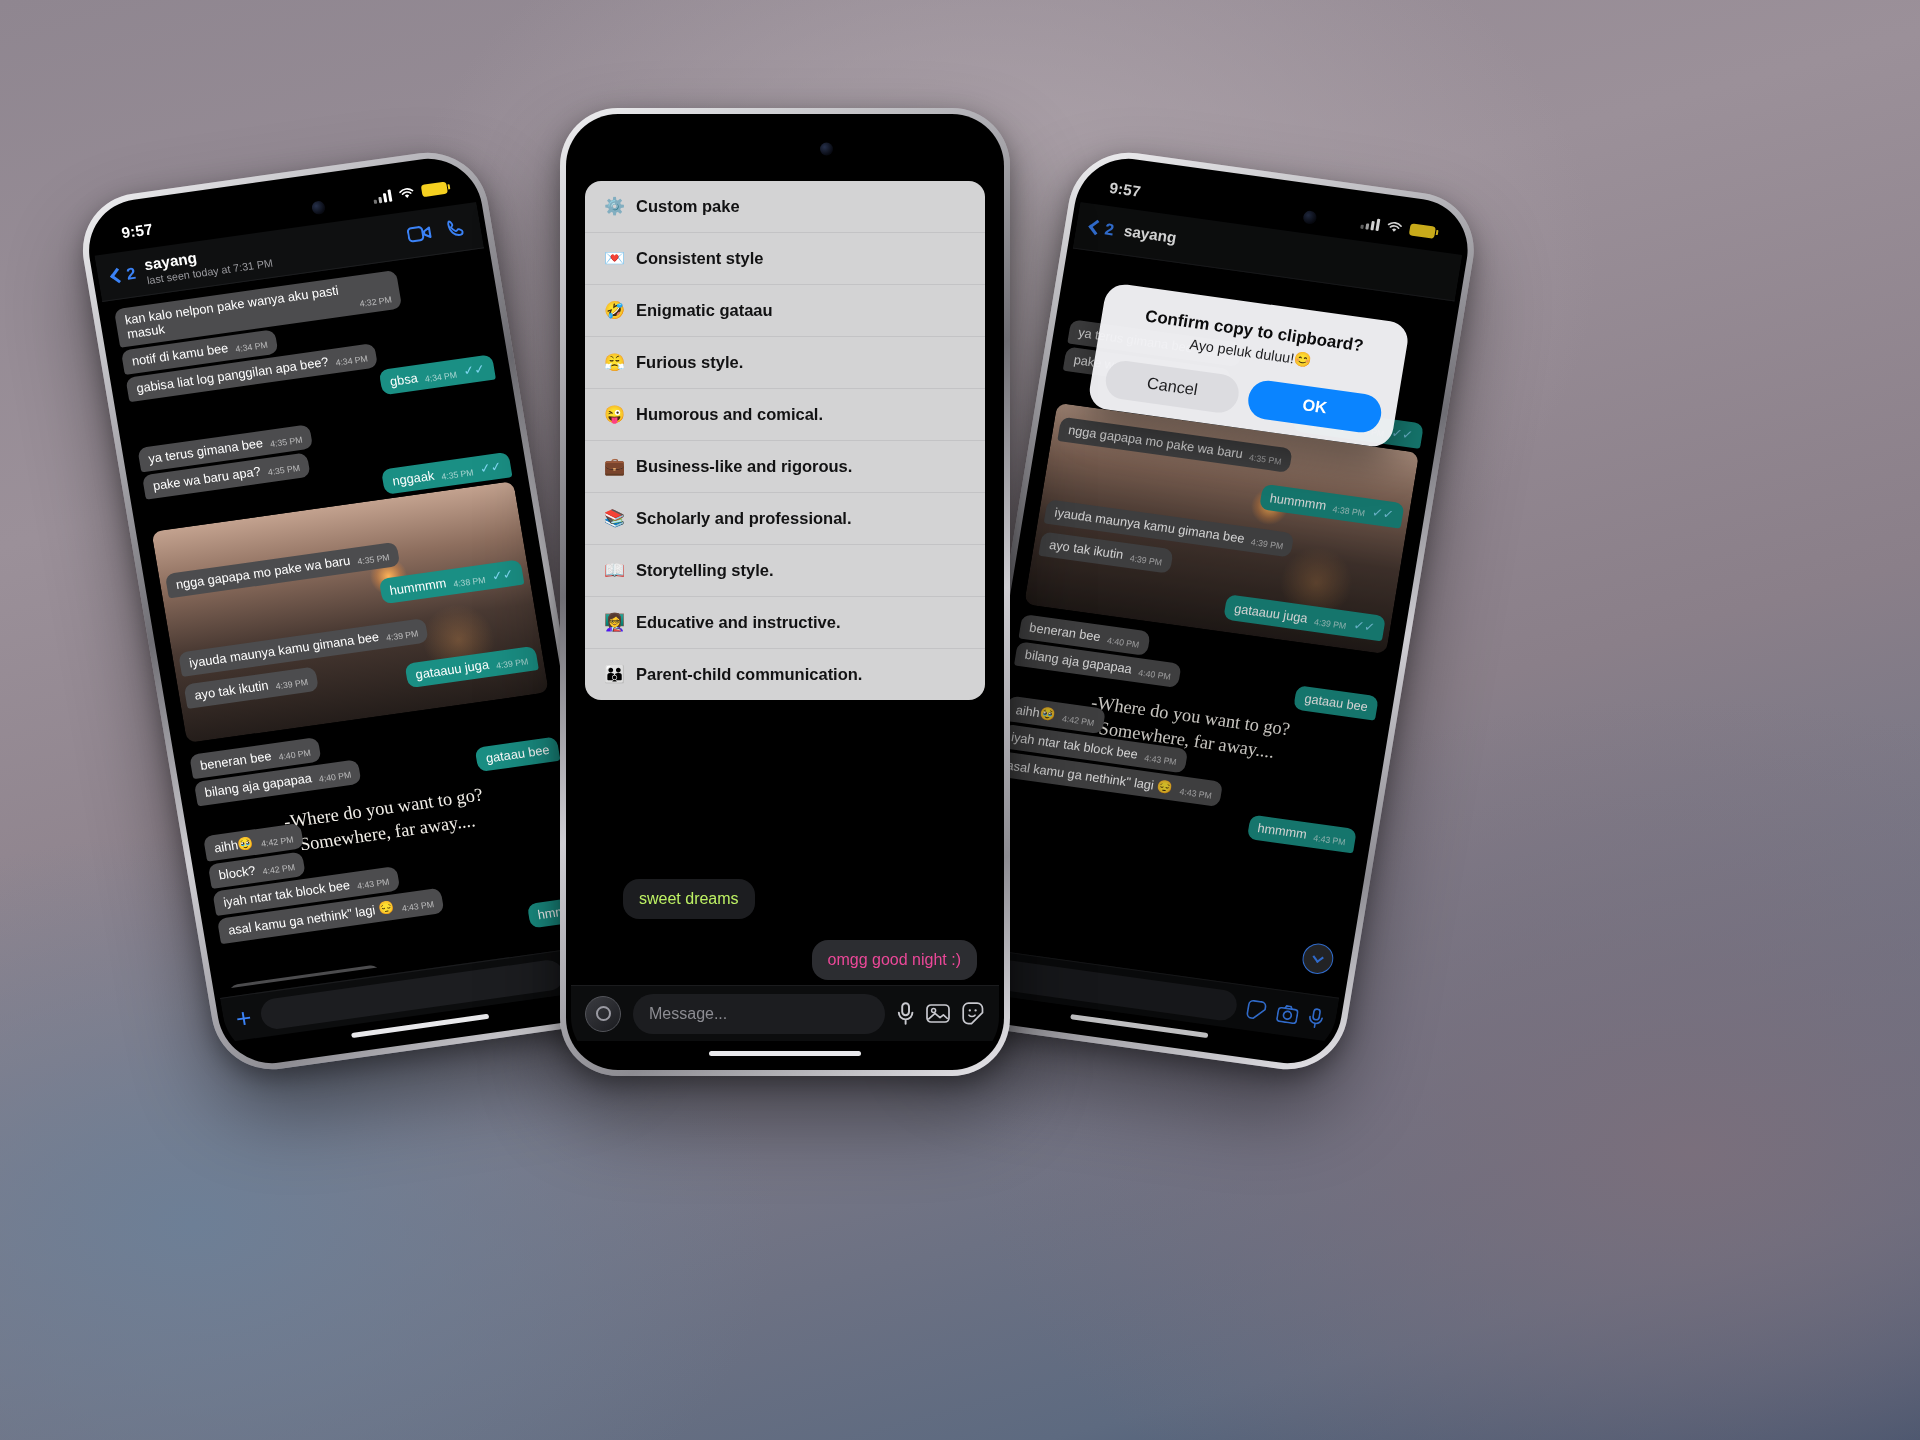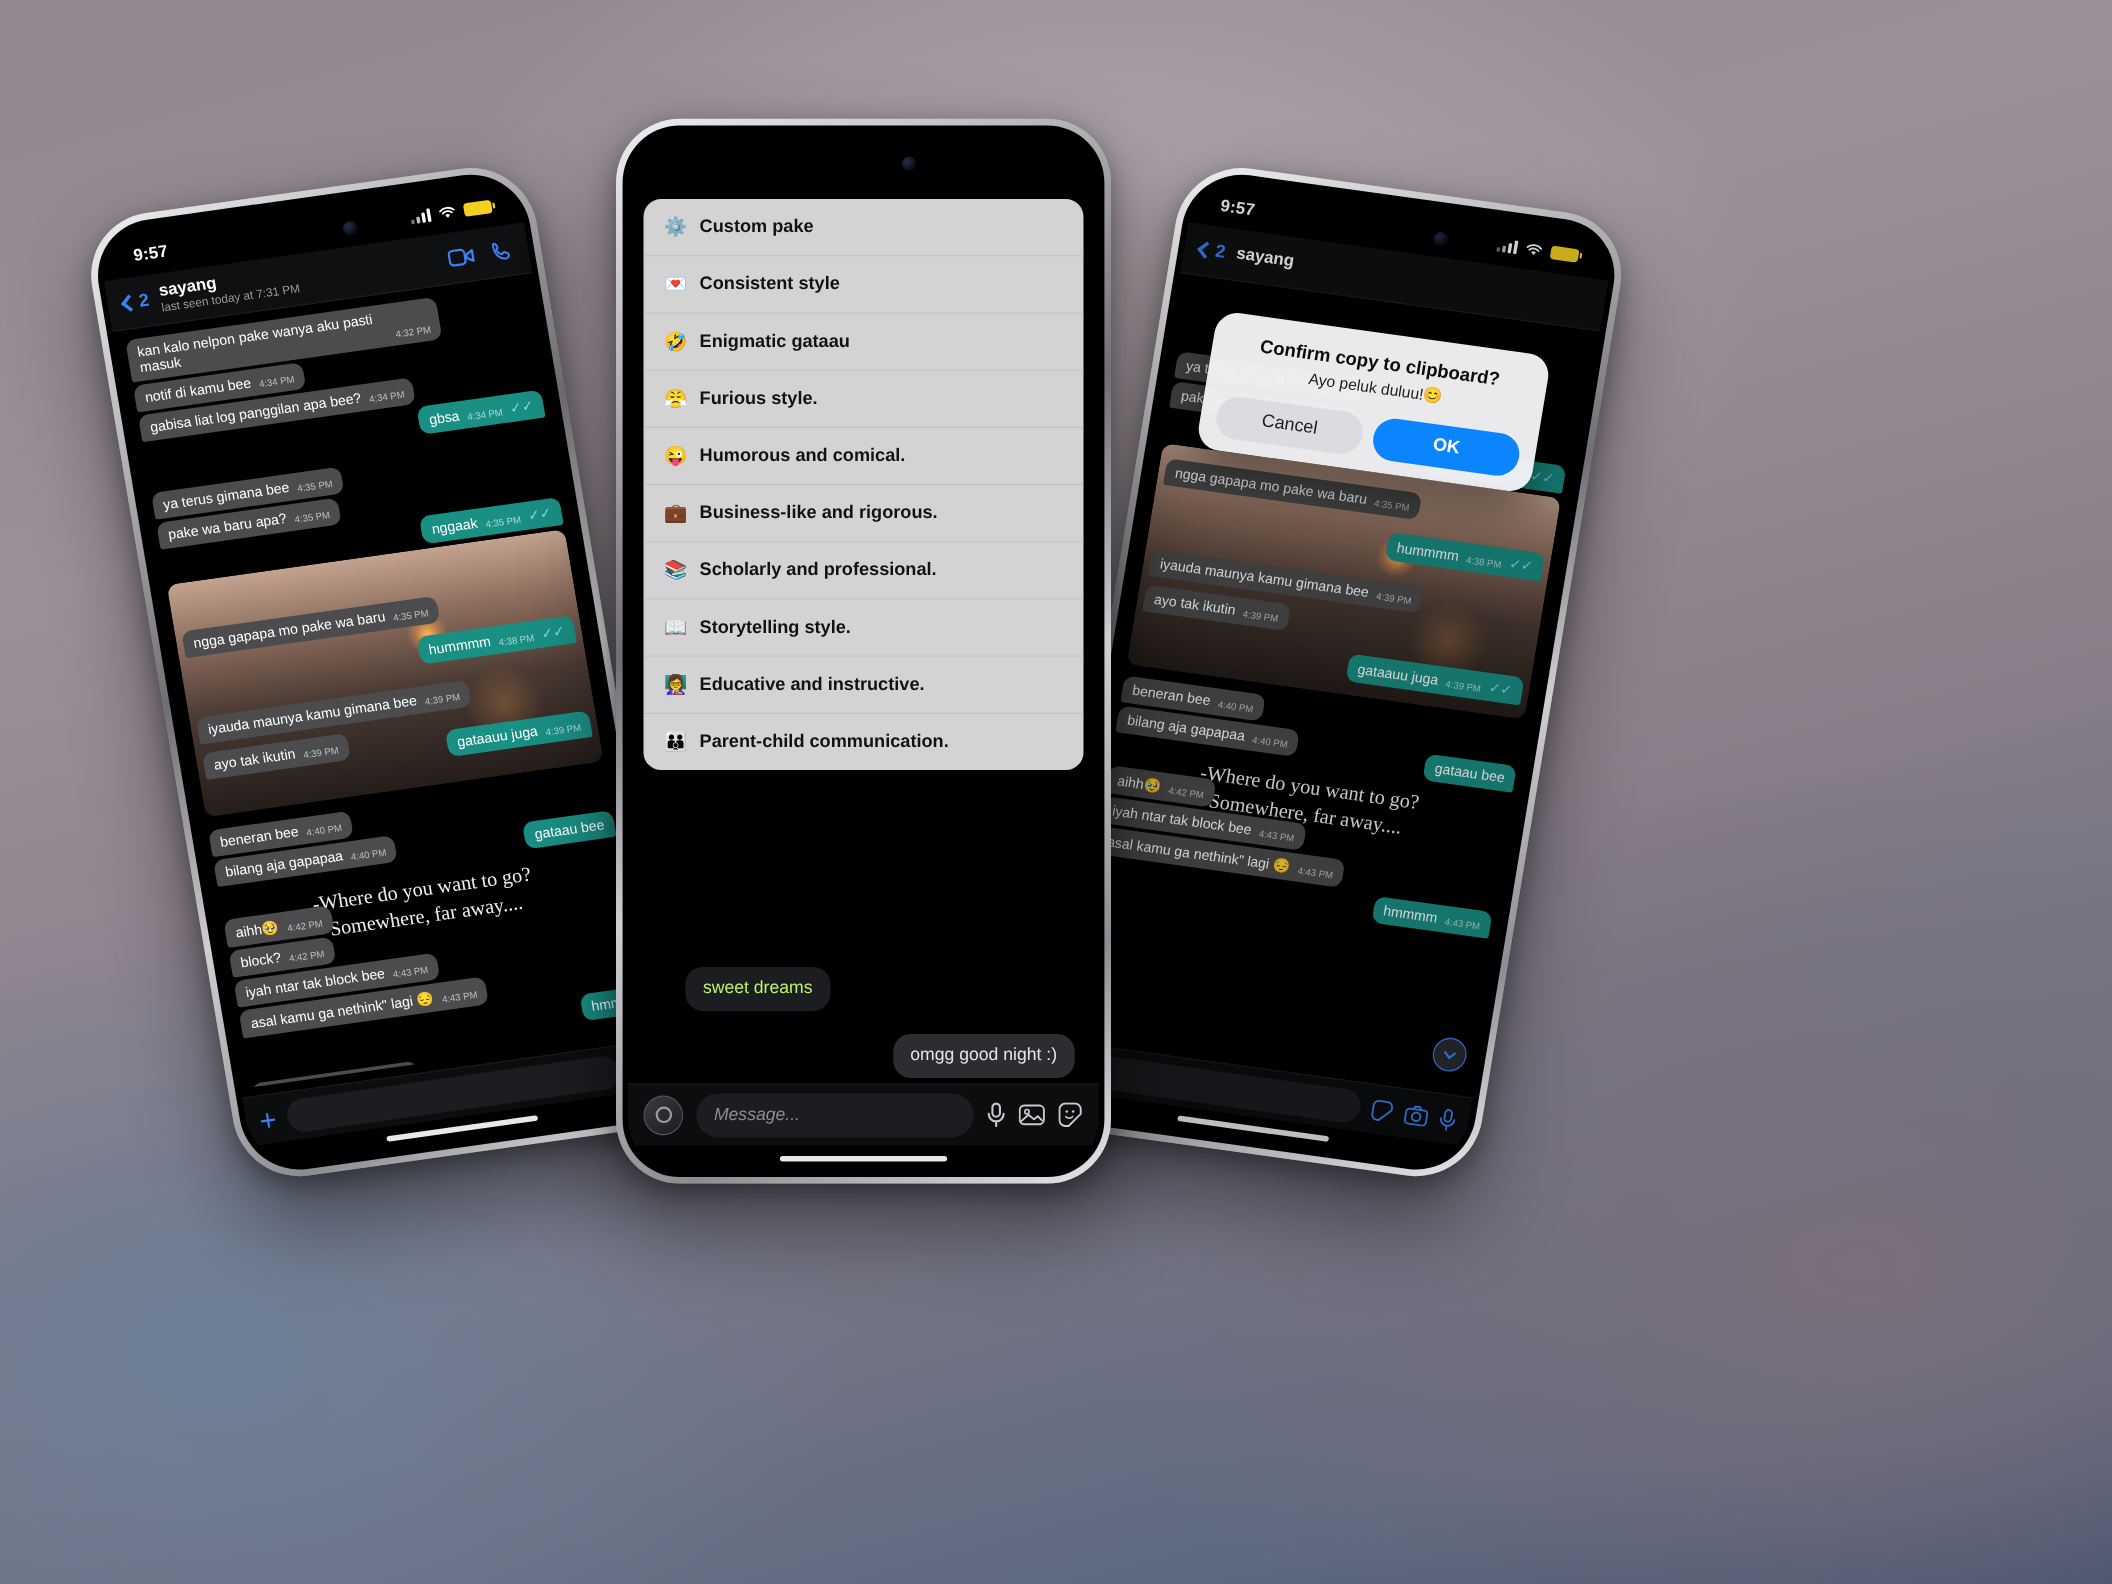--- a/index.html
+++ b/index.html
@@ -194,24 +194,24 @@
   }
   .sheet-item:last-child { border-bottom:none; }
   .sheet-item .emo { font-size:17px; width:20px; text-align:center; }
 
   .c-chat { position:absolute; left:0; right:0; bottom:0; top:0; }
   .c-bub-in, .c-bub-out {
     position:absolute; border-radius:16px; font-size:16px;
     padding:11px 16px;
   }
   .c-bub-in { left:52px; bottom:146px; background:#1c1d20; color:#bef264; }
-  .c-bub-out{ right:22px; bottom:85px; background:#2c2d31; color:#e5e5e5; }
+  .c-bub-out{ right:22px; bottom:85px; background:#2c2d31; color:#ec4899; }
   .c-seen { position:absolute; right:26px; bottom:63px; font-size:11.5px; color:#8b8b92; }
   #phone-center .inputbar { bottom:24px; height:56px; padding:0 14px; gap:12px; }
-  #phone-center .field { height:40px; padding:0 16px; font-size:16px;font-style:italic; }
+  #phone-center .field { height:40px; padding:0 16px; font-size:16px; }
   .c-avatar {
     width:36px;height:36px;border-radius:50%;
     background:linear-gradient(140deg,#3a3b40,#1b1c20);
     display:flex;align-items:center;justify-content:center;
     border:1.5px solid #53545a;
   }
   .c-avatar .ring { width:15px;height:15px;border-radius:50%;border:2.5px solid #9a9aa2; }
 </style>
 </head>
 <body>

